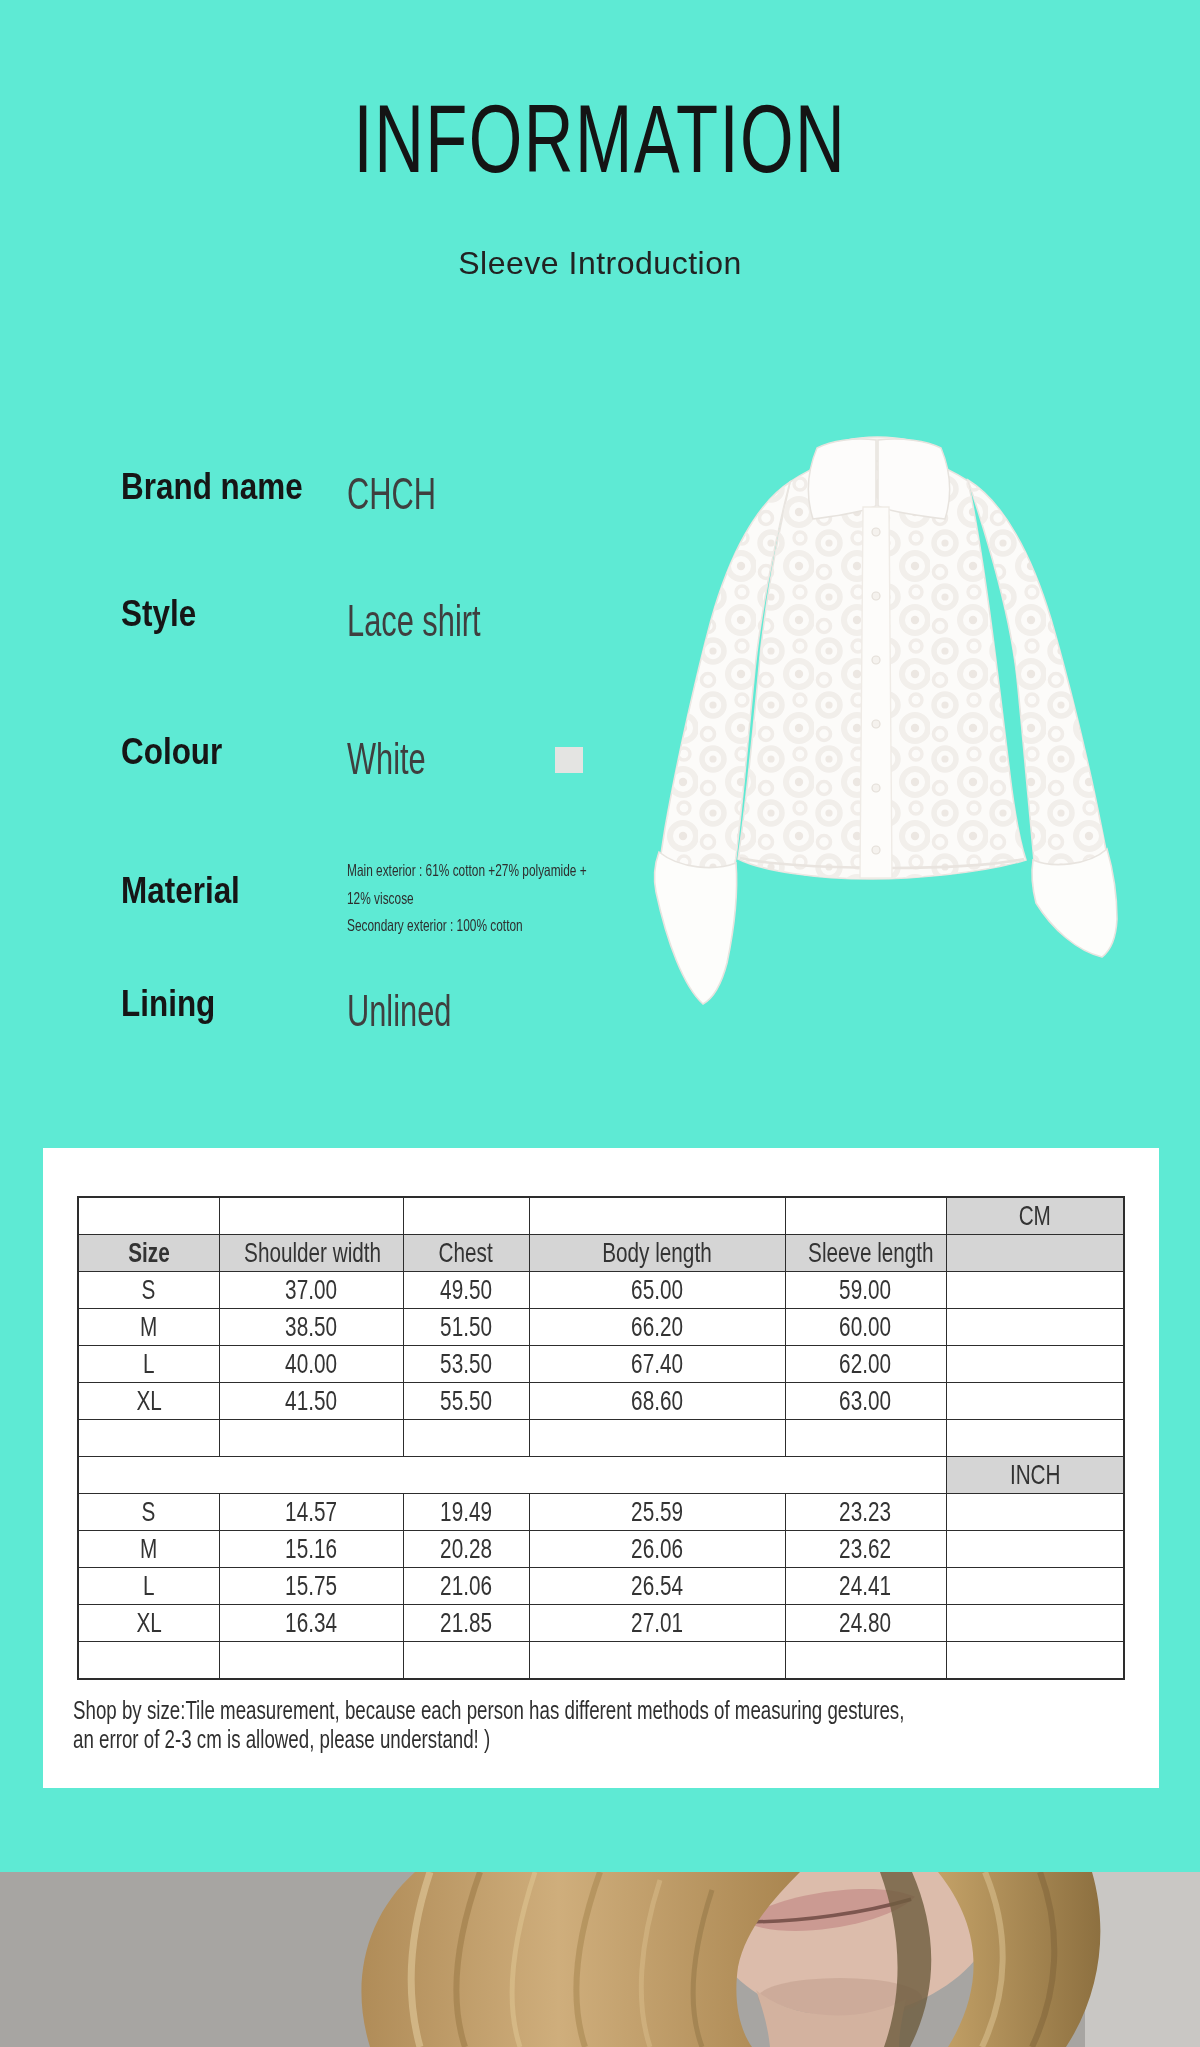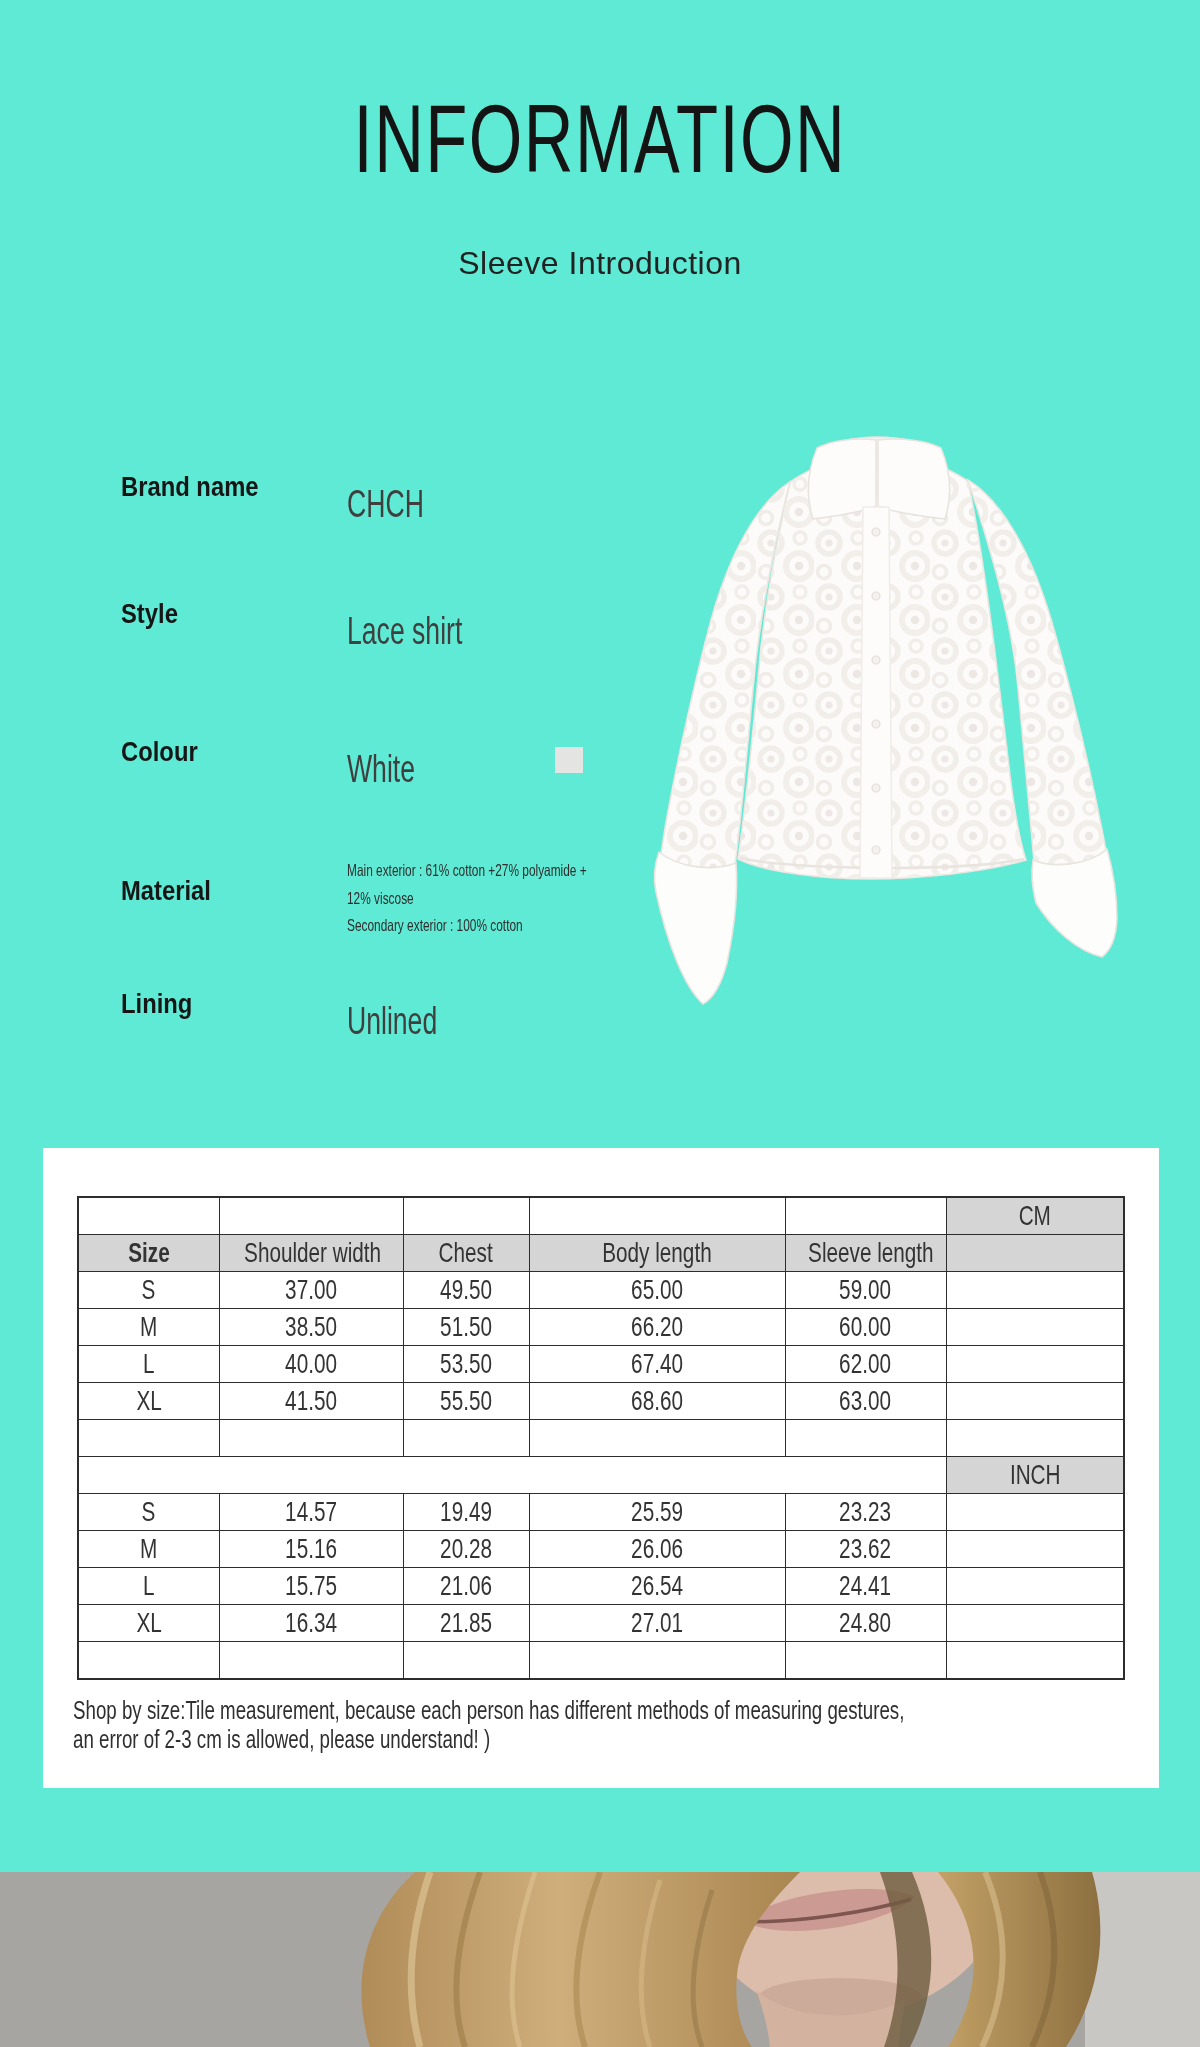--- a/index.html
+++ b/index.html
@@ -18,22 +18,22 @@
   .page-title {
     position:absolute; top:98px; left:0; width:100%; text-align:center;
     font-size:97px; line-height:82px; font-weight:500; letter-spacing:2px; color:#141414;
   }
   .page-subtitle {
     position:absolute; top:243px; left:0; width:100%; text-align:center;
     font-size:32px; line-height:40px; font-weight:400; letter-spacing:.5px; color:#222;
   }
 
   .attr-row { position:absolute; left:121px; height:44px; line-height:44px; }
-  .attr-label { position:absolute; left:0; top:0; font-size:28px; font-weight:700; color:#161616; line-height:44px; }
-  .attr-value { position:absolute; left:226px; top:17px; font-size:38px; font-weight:400; color:#3f3f3f; line-height:44px; }
+  .attr-label { position:absolute; left:0; top:0; font-size:37px; font-weight:700; color:#161616; line-height:44px; }
+  .attr-value { position:absolute; left:226px; top:7px; font-size:44px; font-weight:400; color:#3f3f3f; line-height:44px; }
   .attr-brand   { top:465px; width:600px; }
   .attr-style   { top:592px; width:600px; }
   .attr-colour  { top:730px; width:600px; }
   .attr-material{ top:869px; width:600px; }
   .attr-lining  { top:982px; width:600px; }
   .swatch {
     position:absolute; left:434px; top:17px; width:28px; height:26px; background:#e4e4e2;
   }
   .material-lines {
     position:absolute; left:226px; top:-12px; width:360px;

